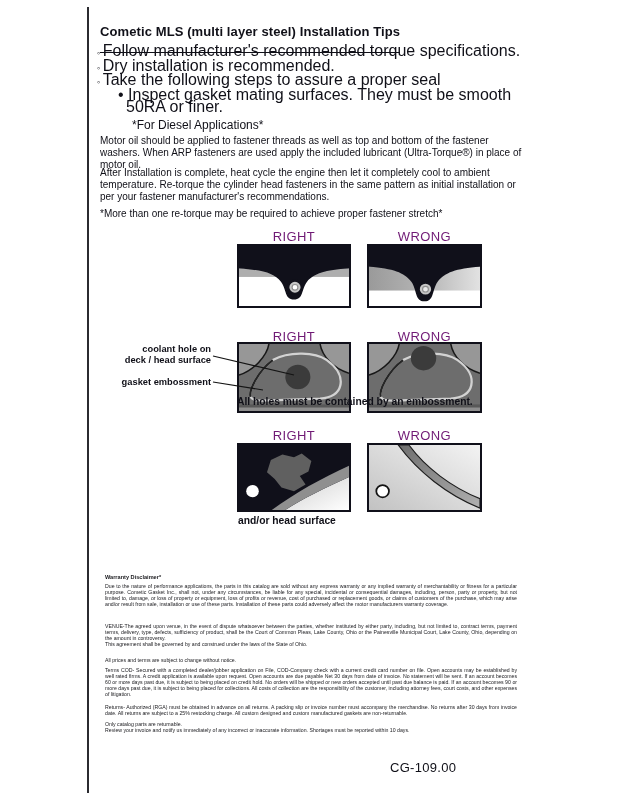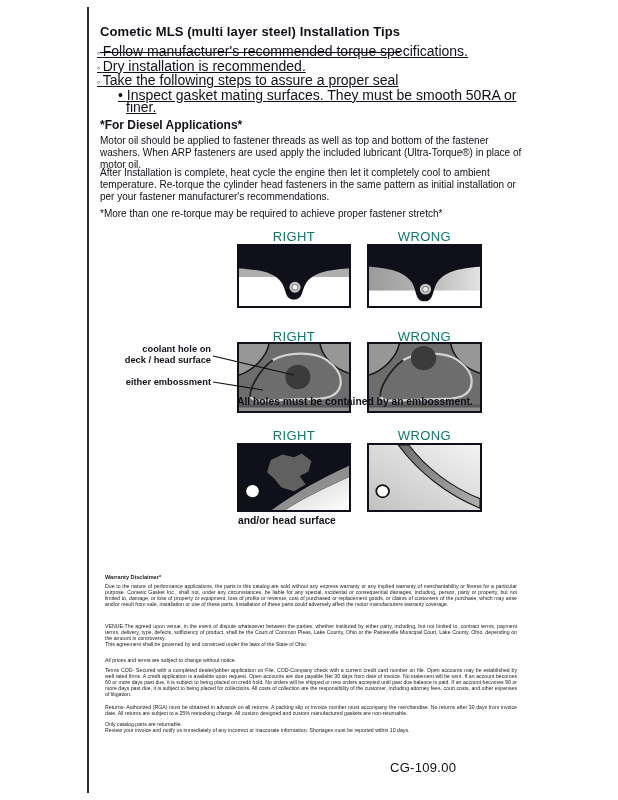--- a/index.html
+++ b/index.html
@@ -6,34 +6,34 @@
   html,body { background:#ffffff; }
   body { font-family:"Liberation Sans", sans-serif; color:#101018; }
   .page { position:relative; width:618px; height:800px; background:#ffffff; overflow:hidden; }
   .abs { position:absolute; }
 
   .vrule { left:87px; top:7px; width:2px; height:786px; background:#2b2b30; }
 
   .title { left:100px; top:24px; font-size:13px; font-weight:bold; letter-spacing:0.1px;
            border-bottom:1.7px solid #101018; padding-bottom:13px; }
 
-  .bullets { left:97px; top:45px; width:436px; font-size:14px; line-height:12.6px;text-decoration:underline; }
+  .bullets { left:97px; top:45px; width:436px; font-size:16px; line-height:12.6px; }
   .b1 { padding-left:9px; text-indent:-9px; }
   .b1::before { content:"\25E6\00A0"; font-size:9px; }
   .b2 { padding-left:29px; text-indent:-8px; }
   .b2::before { content:"\2022\00A0"; }
 
-  .h2 { font-size:12px; font-weight:bold; }
+  .h2 { font-size:12px; font-weight:normal;margin-left:32px; }
   .diesel-h { left:100px; top:118px; }
   .para { left:100px; width:424px; font-size:10px; line-height:11.9px; }
   .p1 { top:135px; }
   .p2 { top:167px; }
   .note { top:208px; }
 
-  .dg-hdr { font-size:13px; letter-spacing:0.4px; text-align:center; color:#0f766e; }
+  .dg-hdr { font-size:13px; letter-spacing:0.4px; text-align:center; color:#701a75; }
   .panel { border:2px solid #10101a; background:#fff; }
   .panel svg { display:block; width:100%; height:100%; }
   .cap { font-size:10.3px; font-weight:bold; line-height:10.8px; }
 
   .ann { font-size:9.3px; font-weight:bold; line-height:10.6px; text-align:right; width:95px; }
   .leader { left:0; top:0; width:618px; height:800px; pointer-events:none; }
 
   .legal { font-size:5.2px; line-height:6.05px; width:412px; left:105px; color:#1a1a1e; }
   .legal-h { font-size:5.6px; font-weight:bold; }
   .legal p { text-align:justify; }
@@ -89,21 +89,21 @@
     </svg>
   </div>
 
   <div class="abs dg-hdr" style="left:237px;top:329px;width:114px">RIGHT</div>
   <div class="abs dg-hdr" style="left:367px;top:329px;width:115px">WRONG</div>
 
   <div class="abs ann" style="left:116px;top:344px">
     <div>coolant hole on</div>
     <div>deck / head surface</div>
   </div>
-  <div class="abs ann" style="left:116px;top:377px">either embossment</div>
+  <div class="abs ann" style="left:116px;top:377px">gasket embossment</div>
 
   <div class="abs panel" style="left:237px;top:342px;width:114px;height:71px">
     <svg viewBox="0 0 114 71" preserveAspectRatio="none">
       <rect width="114" height="71" fill="#979797"></rect>
       <path d="M31 0 C29 13 15 28 0 33 V71 H114 V31 C97 26 86 12 84 0 Z" fill="#6d6d6d"></path>
       <path d="M31 0 C29 13 15 28 0 33" fill="none" stroke="#181818" stroke-width="1.6"></path>
       <path d="M84 0 C86 12 97 26 114 31" fill="none" stroke="#181818" stroke-width="1.6"></path>
       <rect y="64" width="114" height="3.4" fill="#585858"></rect>
       <rect y="67.4" width="114" height="3.6" fill="#8e8e8e"></rect>
       <path d="M12 56 C10 50 19 29 35 17 C53 7 79 9 91 17 C102 25 107 35 105 44 C103 53 95 57 84 58 L25 60 C16 60 13.5 59 12 56 Z" fill="none" stroke="#d2d2d2" stroke-width="2.4"></path>

